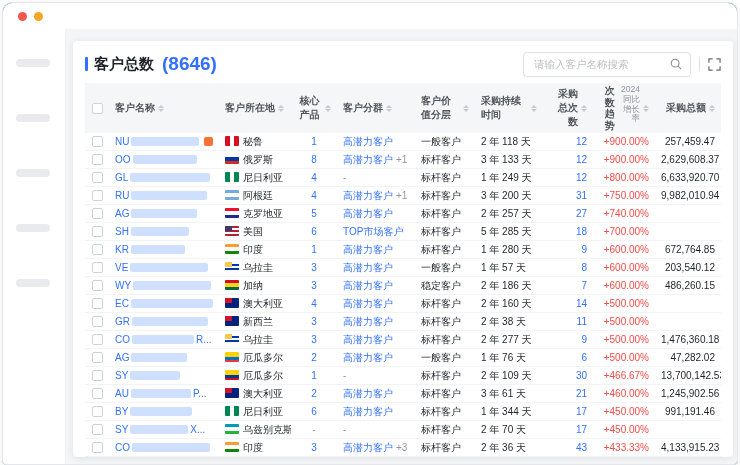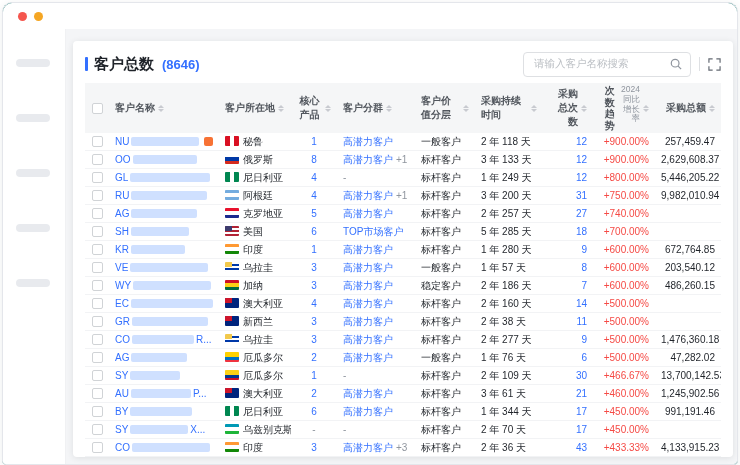--- a/index.html
+++ b/index.html
@@ -8,24 +8,24 @@
   .titlebar{height:26px;display:flex;align-items:center;padding-left:15px;gap:7px;background:#ffffff;}
   .dot{width:9px;height:9px;border-radius:50%;display:inline-block;}
   .content{position:absolute;top:26px;left:0;right:0;bottom:0;background:#f4f5f7;}
   .sidebar{position:absolute;left:0;top:0;bottom:0;width:62px;background:#ffffff;border-right:1px solid #f0f1f3;}
   .skel{position:absolute;left:13px;width:34px;height:8px;border-radius:4px;background:#e8eaee;}
   .card{position:absolute;left:70px;top:12px;width:660px;height:416px;background:#ffffff;border-radius:4px;box-shadow:0 1px 6px rgba(31,35,41,.10);padding:8px 12px;box-sizing:border-box;overflow:hidden;}
   .card-head{display:flex;align-items:center;justify-content:space-between;height:30px;}
   .title-wrap{display:flex;align-items:center;gap:6px;}
   .title-accent{width:3px;height:14px;background:#3370ff;border-radius:1px;}
   .title{font-size:15px;font-weight:bold;color:#1f2329;}
-  .count{font-size:13px;font-weight:bold;color:#3370ff;margin-left:2px;}
+  .count{font-size:19px;font-weight:bold;color:#3370ff;margin-left:2px;}
   .search-wrap{display:flex;align-items:center;gap:8px;}
   .search-box{display:flex;align-items:center;width:168px;height:25px;border:1px solid #dee0e3;border-radius:4px;padding:0 8px;box-sizing:border-box;gap:6px;background:#fff;}
-  .search-input{border:none;outline:none;flex:1;min-width:0;font-size:10.5px;color:#333;font-family:Liberation Mono, monospace;background:transparent;}
+  .search-input{border:none;outline:none;flex:1;min-width:0;font-size:10.5px;color:#333;font-family:Liberation Sans, sans-serif;background:transparent;}
   .search-input::placeholder{color:#bbbfc4;}
   .vdiv{width:1px;height:14px;background:#dee0e3;}
   table{width:100%;border-collapse:collapse;table-layout:fixed;font-size:10px;margin-top:4px;}
   thead th{background:#f5f6f7;color:#51565d;font-weight:bold;height:32px;padding:2px 6px;vertical-align:middle;}
   tbody td{height:17px;padding:0 6px;border-bottom:1px solid #f2f3f5;color:#1f2329;white-space:nowrap;overflow:hidden;vertical-align:middle;}
   .al{text-align:left;} .ac{text-align:center;} .ar{text-align:right;}
   .hwrap{display:flex;align-items:center;gap:3px;}
   .hwrap.ar{justify-content:flex-end;} .hwrap.ac{justify-content:center;}
   .h2l{display:flex;flex-direction:row;line-height:1.15;}
   .hsub{font-size:8.5px;color:#8f959e;font-weight:normal;}
@@ -231,21 +231,21 @@
                     <div style="background: rgb(0, 135, 81);"></div>
                     <div style="background: rgb(255, 255, 255);"></div>
                     <div style="background: rgb(0, 135, 81);"></div>
                   </div></span><span>尼日利亚</span></td>
               <td class="ac"><span class="link">4</span></td>
               <td class="al"><span class="dash">-</span></td>
               <td class="al"><span>标杆客户</span></td>
               <td class="al"><span>1 年 249 天</span></td>
               <td class="ar"><span class="link">12</span></td>
               <td class="ar"><span class="red">+800.00%</span></td>
-              <td class="ar"><span>5,446,205.22</span></td>
+              <td class="ar"><span>6,633,920.70</span></td>
             </tr>
             <tr>
               <td class="ac"><span class="cb"></span></td>
               <td class="al"><span class="link"><span>RU</span><span class="mask" style="width: 76px;"></span></span></td>
               <td class="al"><span class="flag"><div class="stripes" style="flex-direction: column;">
                     <div style="background: rgb(116, 172, 223);"></div>
                     <div style="background: rgb(255, 255, 255);"></div>
                     <div style="background: rgb(116, 172, 223);"></div>
                   </div></span><span>阿根廷</span></td>
               <td class="ac"><span class="link">4</span></td>

